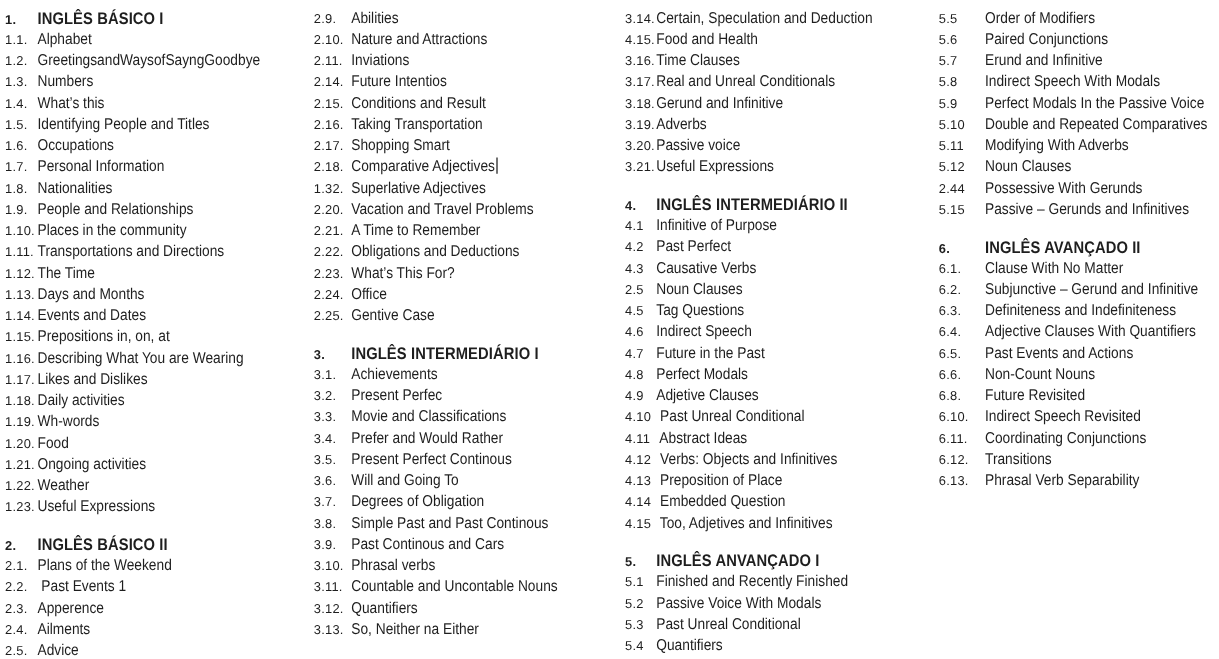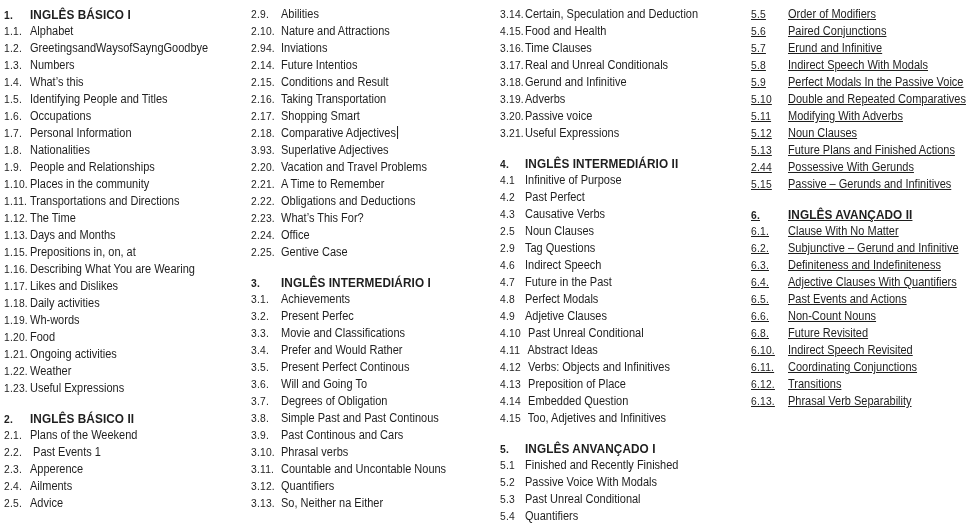--- a/index.html
+++ b/index.html
@@ -13,21 +13,21 @@
   .doc {
     display: flex;
     width: 975px; height: 527px;
     padding-top: 6px;
     box-sizing: border-box;
   }
   .col { box-sizing: border-box; flex: none; }
   .col-1 { width: 245px; padding-left: 4px;  --nw: 26px; }
   .col-2 { width: 245px; padding-left: 6px;  --nw: 30px; }
   .col-3 { width: 245px; padding-left: 10px; --nw: 25px; }
-  .col-4 { width: 240px; padding-left: 16px; text-decoration: underline; --nw: 37px; }
+  .col-4 { width: 240px; padding-left: 16px; --nw: 37px; }
   .row {
     display: flex;
     align-items: baseline;
     height: 17px;
     white-space: pre;
   }
   .row.header { margin-top: 13px; }
   .row.header.first { margin-top: 0; }
   .num {
     flex: none;
@@ -69,46 +69,47 @@
       <div class="row"><span class="num">1.4.</span><span class="label">What’s this</span></div>
       <div class="row"><span class="num">1.5.</span><span class="label">Identifying People and Titles</span></div>
       <div class="row"><span class="num">1.6.</span><span class="label">Occupations</span></div>
       <div class="row"><span class="num">1.7.</span><span class="label">Personal Information</span></div>
       <div class="row"><span class="num">1.8.</span><span class="label">Nationalities</span></div>
       <div class="row"><span class="num">1.9.</span><span class="label">People and Relationships</span></div>
       <div class="row"><span class="num">1.10.</span><span class="label">Places in the community</span></div>
       <div class="row"><span class="num">1.11.</span><span class="label">Transportations and Directions</span></div>
       <div class="row"><span class="num">1.12.</span><span class="label">The Time</span></div>
       <div class="row"><span class="num">1.13.</span><span class="label">Days and Months</span></div>
+      <div class="row"><span class="num">1.14.</span><span class="label">Events and Dates</span></div>
       <div class="row"><span class="num">1.15.</span><span class="label">Prepositions in, on, at</span></div>
       <div class="row"><span class="num">1.16.</span><span class="label">Describing What You are Wearing</span></div>
       <div class="row"><span class="num">1.17.</span><span class="label">Likes and Dislikes</span></div>
       <div class="row"><span class="num">1.18.</span><span class="label">Daily activities</span></div>
       <div class="row"><span class="num">1.19.</span><span class="label">Wh-words</span></div>
       <div class="row"><span class="num">1.20.</span><span class="label">Food</span></div>
       <div class="row"><span class="num">1.21.</span><span class="label">Ongoing activities</span></div>
       <div class="row"><span class="num">1.22.</span><span class="label">Weather</span></div>
       <div class="row"><span class="num">1.23.</span><span class="label">Useful Expressions</span></div>
       <div class="row header"><span class="num">2.</span><span class="label">INGLÊS BÁSICO II</span></div>
       <div class="row"><span class="num">2.1.</span><span class="label">Plans of the Weekend</span></div>
       <div class="row"><span class="num">2.2.</span><span class="label"> Past Events 1</span></div>
       <div class="row"><span class="num">2.3.</span><span class="label">Apperence</span></div>
       <div class="row"><span class="num">2.4.</span><span class="label">Ailments</span></div>
       <div class="row"><span class="num">2.5.</span><span class="label">Advice</span></div>
     </div>
   <div class="col col-2">
       <div class="row first"><span class="num">2.9.</span><span class="label">Abilities</span></div>
       <div class="row"><span class="num">2.10.</span><span class="label">Nature and Attractions</span></div>
-      <div class="row"><span class="num">2.94.</span><span class="label">Inviations</span></div>
+      <div class="row"><span class="num">2.11.</span><span class="label">Inviations</span></div>
       <div class="row"><span class="num">2.14.</span><span class="label">Future Intentios</span></div>
       <div class="row"><span class="num">2.15.</span><span class="label">Conditions and Result</span></div>
       <div class="row"><span class="num">2.16.</span><span class="label">Taking Transportation</span></div>
       <div class="row"><span class="num">2.17.</span><span class="label">Shopping Smart</span></div>
       <div class="row"><span class="num">2.18.</span><span class="label">Comparative Adjectives<span class="caret"></span></span></div>
-      <div class="row"><span class="num">3.93.</span><span class="label">Superlative Adjectives</span></div>
+      <div class="row"><span class="num">1.32.</span><span class="label">Superlative Adjectives</span></div>
       <div class="row"><span class="num">2.20.</span><span class="label">Vacation and Travel Problems</span></div>
       <div class="row"><span class="num">2.21.</span><span class="label">A Time to Remember</span></div>
       <div class="row"><span class="num">2.22.</span><span class="label">Obligations and Deductions</span></div>
       <div class="row"><span class="num">2.23.</span><span class="label">What’s This For?</span></div>
       <div class="row"><span class="num">2.24.</span><span class="label">Office</span></div>
       <div class="row"><span class="num">2.25.</span><span class="label">Gentive Case</span></div>
       <div class="row header"><span class="num">3.</span><span class="label">INGLÊS INTERMEDIÁRIO I</span></div>
       <div class="row"><span class="num">3.1.</span><span class="label">Achievements</span></div>
       <div class="row"><span class="num">3.2.</span><span class="label">Present Perfec</span></div>
       <div class="row"><span class="num">3.3.</span><span class="label">Movie and Classifications</span></div>
@@ -130,21 +131,21 @@
       <div class="row"><span class="num">3.17.</span><span class="label">Real and Unreal Conditionals</span></div>
       <div class="row"><span class="num">3.18.</span><span class="label">Gerund and Infinitive</span></div>
       <div class="row"><span class="num">3.19.</span><span class="label">Adverbs</span></div>
       <div class="row"><span class="num">3.20.</span><span class="label">Passive voice</span></div>
       <div class="row"><span class="num">3.21.</span><span class="label">Useful Expressions</span></div>
       <div class="row header"><span class="num">4.</span><span class="label">INGLÊS INTERMEDIÁRIO II</span></div>
       <div class="row"><span class="num">4.1</span><span class="label">Infinitive of Purpose</span></div>
       <div class="row"><span class="num">4.2</span><span class="label">Past Perfect</span></div>
       <div class="row"><span class="num">4.3</span><span class="label">Causative Verbs</span></div>
       <div class="row"><span class="num">2.5</span><span class="label">Noun Clauses</span></div>
-      <div class="row"><span class="num">2.9</span><span class="label">Tag Questions</span></div>
+      <div class="row"><span class="num">4.5</span><span class="label">Tag Questions</span></div>
       <div class="row"><span class="num">4.6</span><span class="label">Indirect Speech</span></div>
       <div class="row"><span class="num">4.7</span><span class="label">Future in the Past</span></div>
       <div class="row"><span class="num">4.8</span><span class="label">Perfect Modals</span></div>
       <div class="row"><span class="num">4.9</span><span class="label">Adjetive Clauses</span></div>
       <div class="row"><span class="num">4.10</span><span class="label"> Past Unreal Conditional</span></div>
       <div class="row"><span class="num">4.11</span><span class="label"> Abstract Ideas</span></div>
       <div class="row"><span class="num">4.12</span><span class="label"> Verbs: Objects and Infinitives</span></div>
       <div class="row"><span class="num">4.13</span><span class="label"> Preposition of Place</span></div>
       <div class="row"><span class="num">4.14</span><span class="label"> Embedded Question</span></div>
       <div class="row"><span class="num">4.15</span><span class="label"> Too, Adjetives and Infinitives</span></div>
@@ -156,21 +157,20 @@
     </div>
   <div class="col col-4">
       <div class="row first"><span class="num">5.5</span><span class="label">Order of Modifiers</span></div>
       <div class="row"><span class="num">5.6</span><span class="label">Paired Conjunctions</span></div>
       <div class="row"><span class="num">5.7</span><span class="label">Erund and Infinitive</span></div>
       <div class="row"><span class="num">5.8</span><span class="label">Indirect Speech With Modals</span></div>
       <div class="row"><span class="num">5.9</span><span class="label">Perfect Modals In the Passive Voice</span></div>
       <div class="row"><span class="num">5.10</span><span class="label">Double and Repeated Comparatives</span></div>
       <div class="row"><span class="num">5.11</span><span class="label">Modifying With Adverbs</span></div>
       <div class="row"><span class="num">5.12</span><span class="label">Noun Clauses</span></div>
-      <div class="row"><span class="num">5.13</span><span class="label">Future Plans and Finished Actions</span></div>
       <div class="row"><span class="num">2.44</span><span class="label">Possessive With Gerunds</span></div>
       <div class="row"><span class="num">5.15</span><span class="label">Passive – Gerunds and Infinitives</span></div>
       <div class="row header"><span class="num">6.</span><span class="label">INGLÊS AVANÇADO II</span></div>
       <div class="row"><span class="num">6.1.</span><span class="label">Clause With No Matter</span></div>
       <div class="row"><span class="num">6.2.</span><span class="label">Subjunctive – Gerund and Infinitive</span></div>
       <div class="row"><span class="num">6.3.</span><span class="label">Definiteness and Indefiniteness</span></div>
       <div class="row"><span class="num">6.4.</span><span class="label">Adjective Clauses With Quantifiers</span></div>
       <div class="row"><span class="num">6.5.</span><span class="label">Past Events and Actions</span></div>
       <div class="row"><span class="num">6.6.</span><span class="label">Non-Count Nouns</span></div>
       <div class="row"><span class="num">6.8.</span><span class="label">Future Revisited</span></div>

